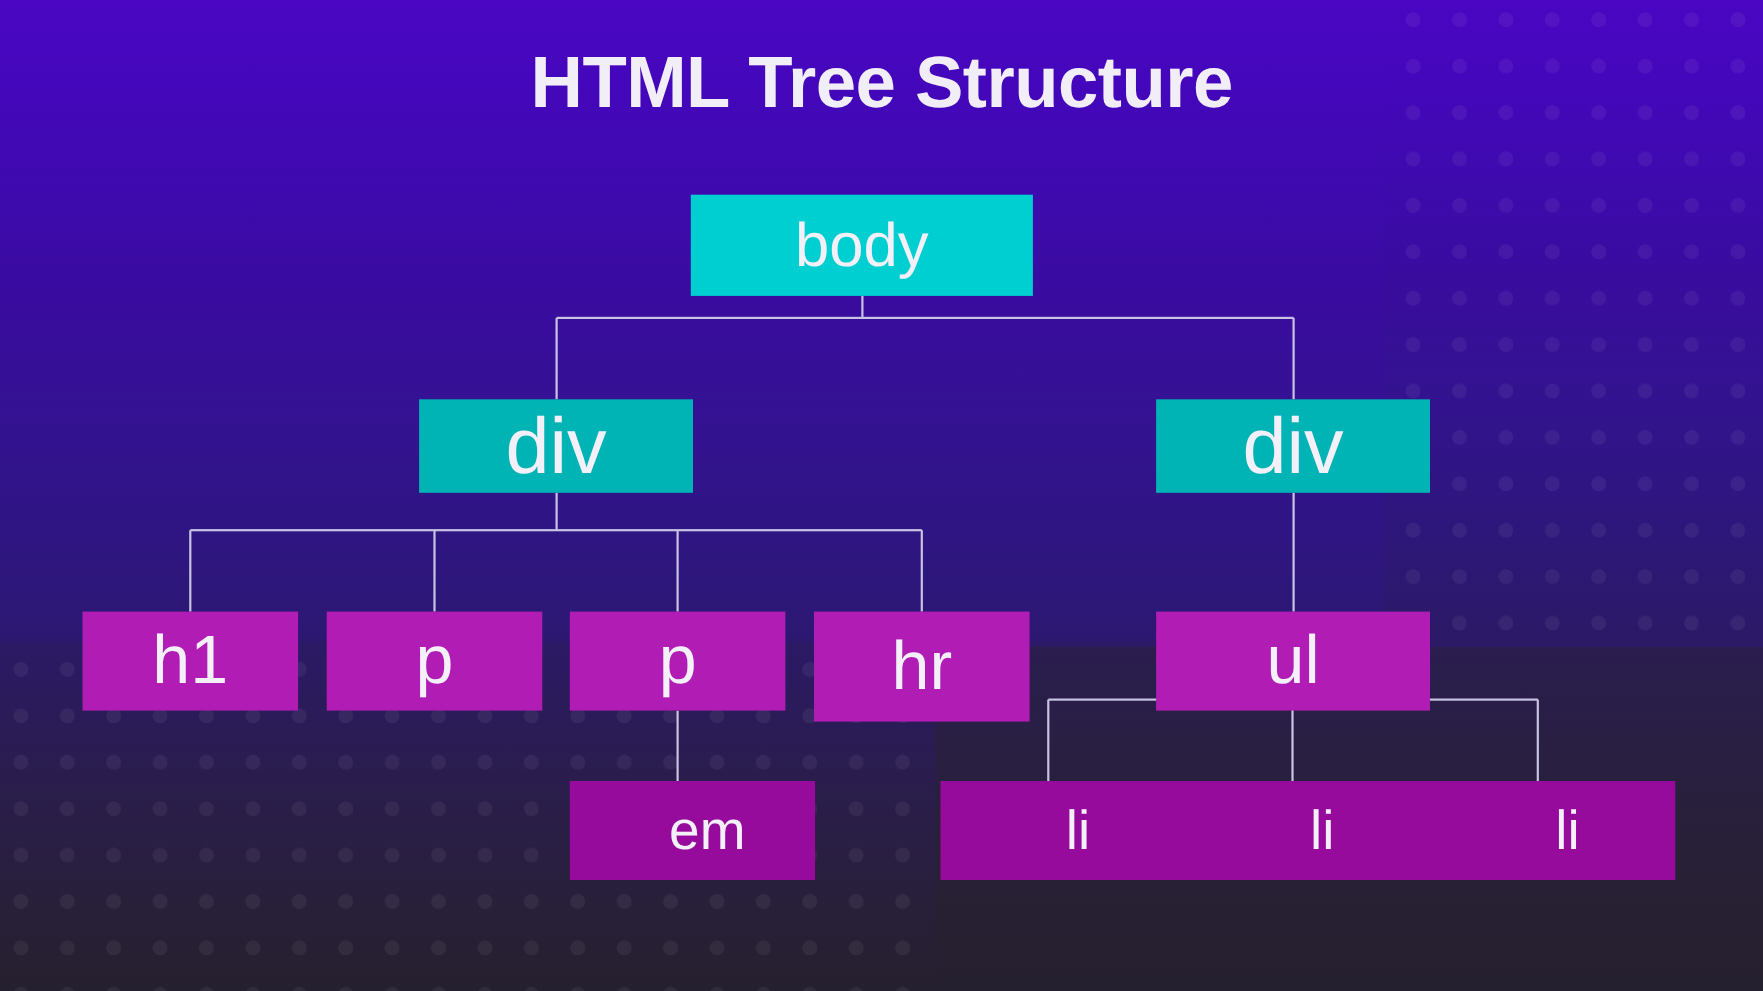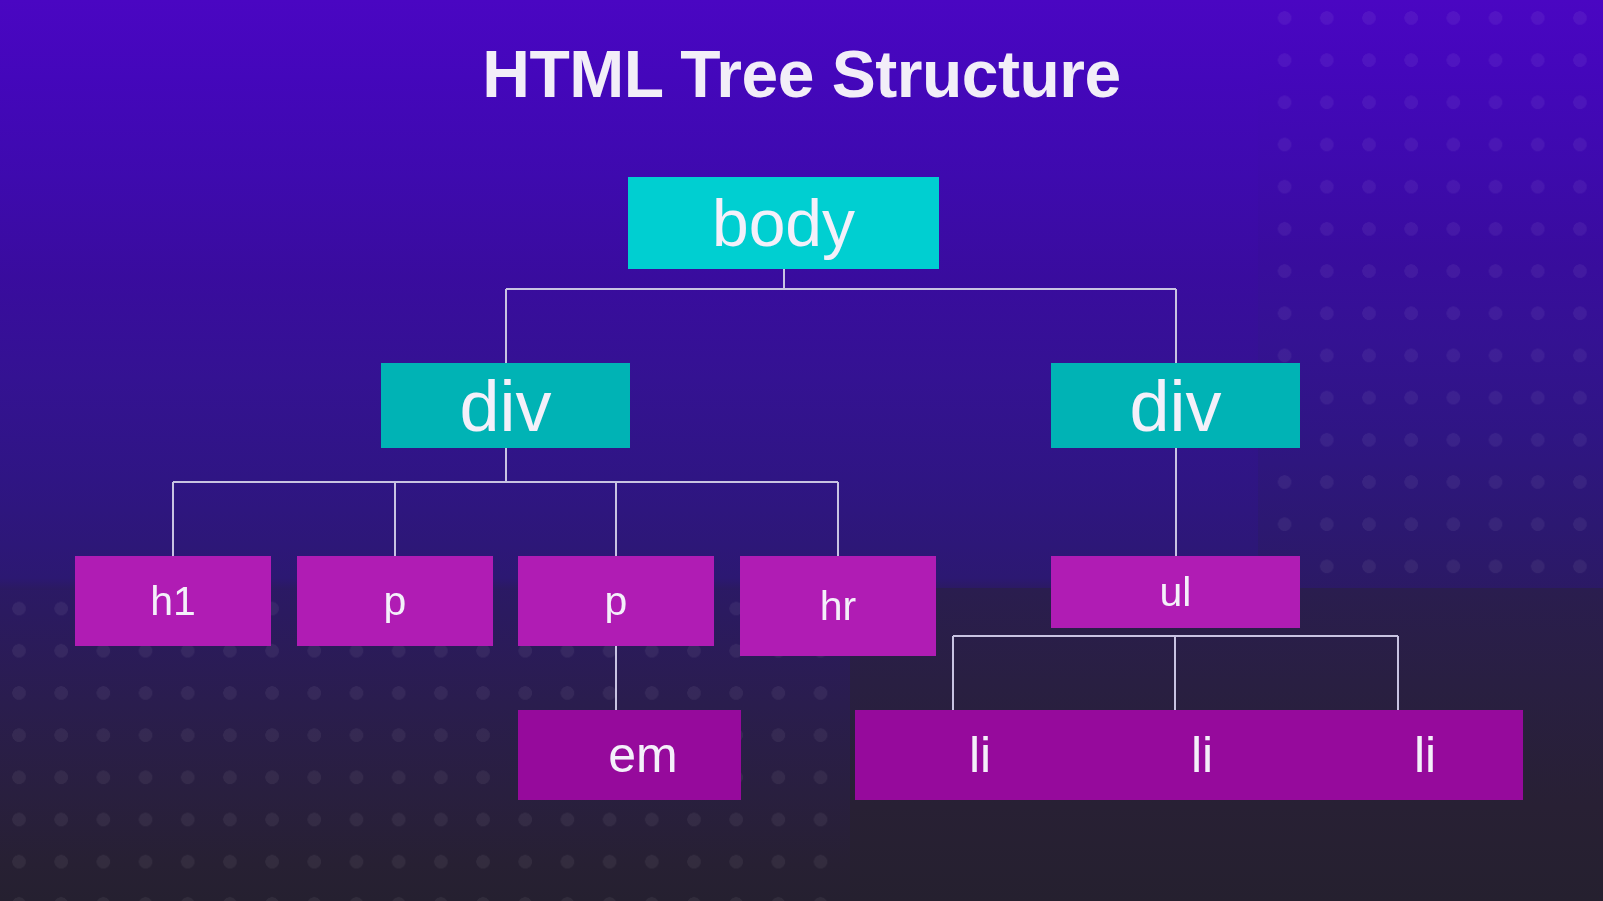--- a/index.html
+++ b/index.html
@@ -84,23 +84,23 @@
   .node {
     position: absolute;
     display: flex;
     align-items: center;
     justify-content: center;
     color: #f4f0fa;
     font-weight: 400;
     line-height: 1;
     z-index: 4;
   }
-  .lvl-body { background: #00cfd1; font-size: 66px; }
+  .lvl-body { background: #00cfd1; font-size: 56px; }
   .lvl-div  { background: #00b3b5; font-size: 72px; }
-  .lvl-mid  { background: #b01cb4; font-size: 41px; }
+  .lvl-mid  { background: #b01cb4; font-size: 62px; }
   .lvl-leaf { background: #960a9c; font-size: 50px; padding-left: 27px; }
 
   .edge {
     position: absolute;
     background: #c8c3e2;
     z-index: 2;
   }
   .edge.v { width: 2px; }
   .edge.h { height: 2px; }
 </style>
@@ -149,21 +149,21 @@
       </div>
       <div class="node lvl-mid" style="left: 297px; top: 556px; width: 196px; height: 90px;">
         <span>p</span>
       </div>
       <div class="node lvl-mid" style="left: 518px; top: 556px; width: 196px; height: 90px;">
         <span>p</span>
       </div>
       <div class="node lvl-mid" style="left: 740px; top: 556px; width: 196px; height: 100px;">
         <span>hr</span>
       </div>
-      <div class="node lvl-mid" style="left: 1051px; top: 556px; width: 249px; height: 72px;">
+      <div class="node lvl-mid" style="left: 1051px; top: 556px; width: 249px; height: 90px;">
         <span>ul</span>
       </div>
       <div class="node lvl-leaf" style="left: 518px; top: 710px; width: 196px; height: 90px;">
         <span>em</span>
       </div>
       <div class="node lvl-leaf" style="left: 855px; top: 710px; width: 196px; height: 90px;">
         <span>li</span>
       </div>
       <div class="node lvl-leaf" style="left: 1077px; top: 710px; width: 196px; height: 90px;">
         <span>li</span>

